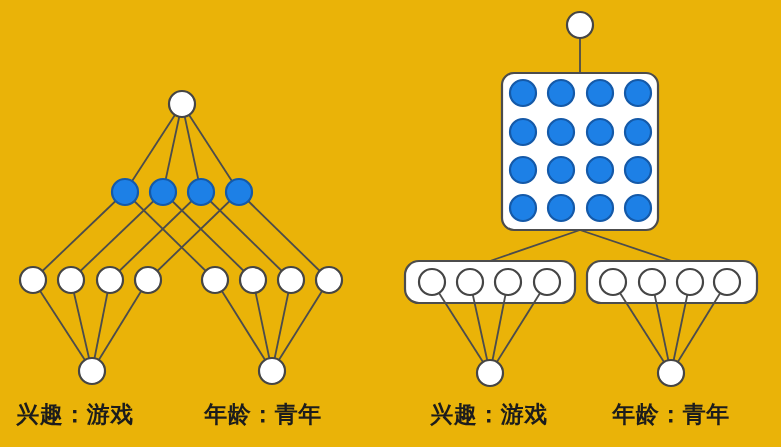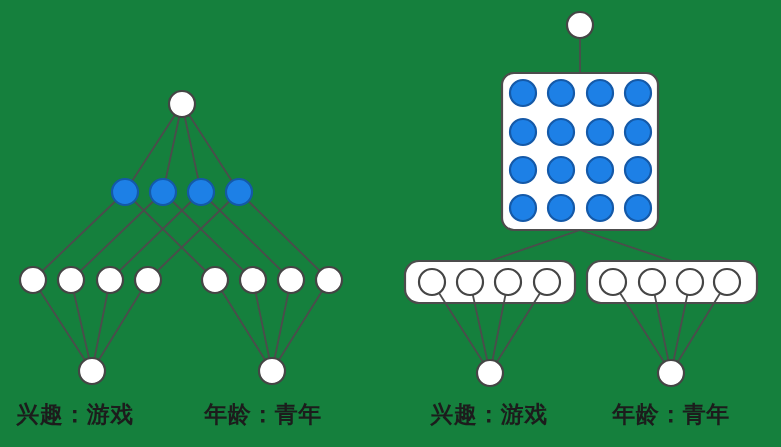--- a/index.html
+++ b/index.html
@@ -4,21 +4,21 @@
 <style>
   html, body {
     margin: 0;
     padding: 0;
     background: #ffffff;
   }
   .canvas {
     position: relative;
     width: 781px;
     height: 447px;
-    background: #15803d;
+    background: #eab308;
     overflow: hidden;
     font-family: Liberation Mono, monospace;
   }
   .canvas svg {
     position: absolute;
     left: 0;
     top: 0;
   }
   .net-label {
     position: absolute;

